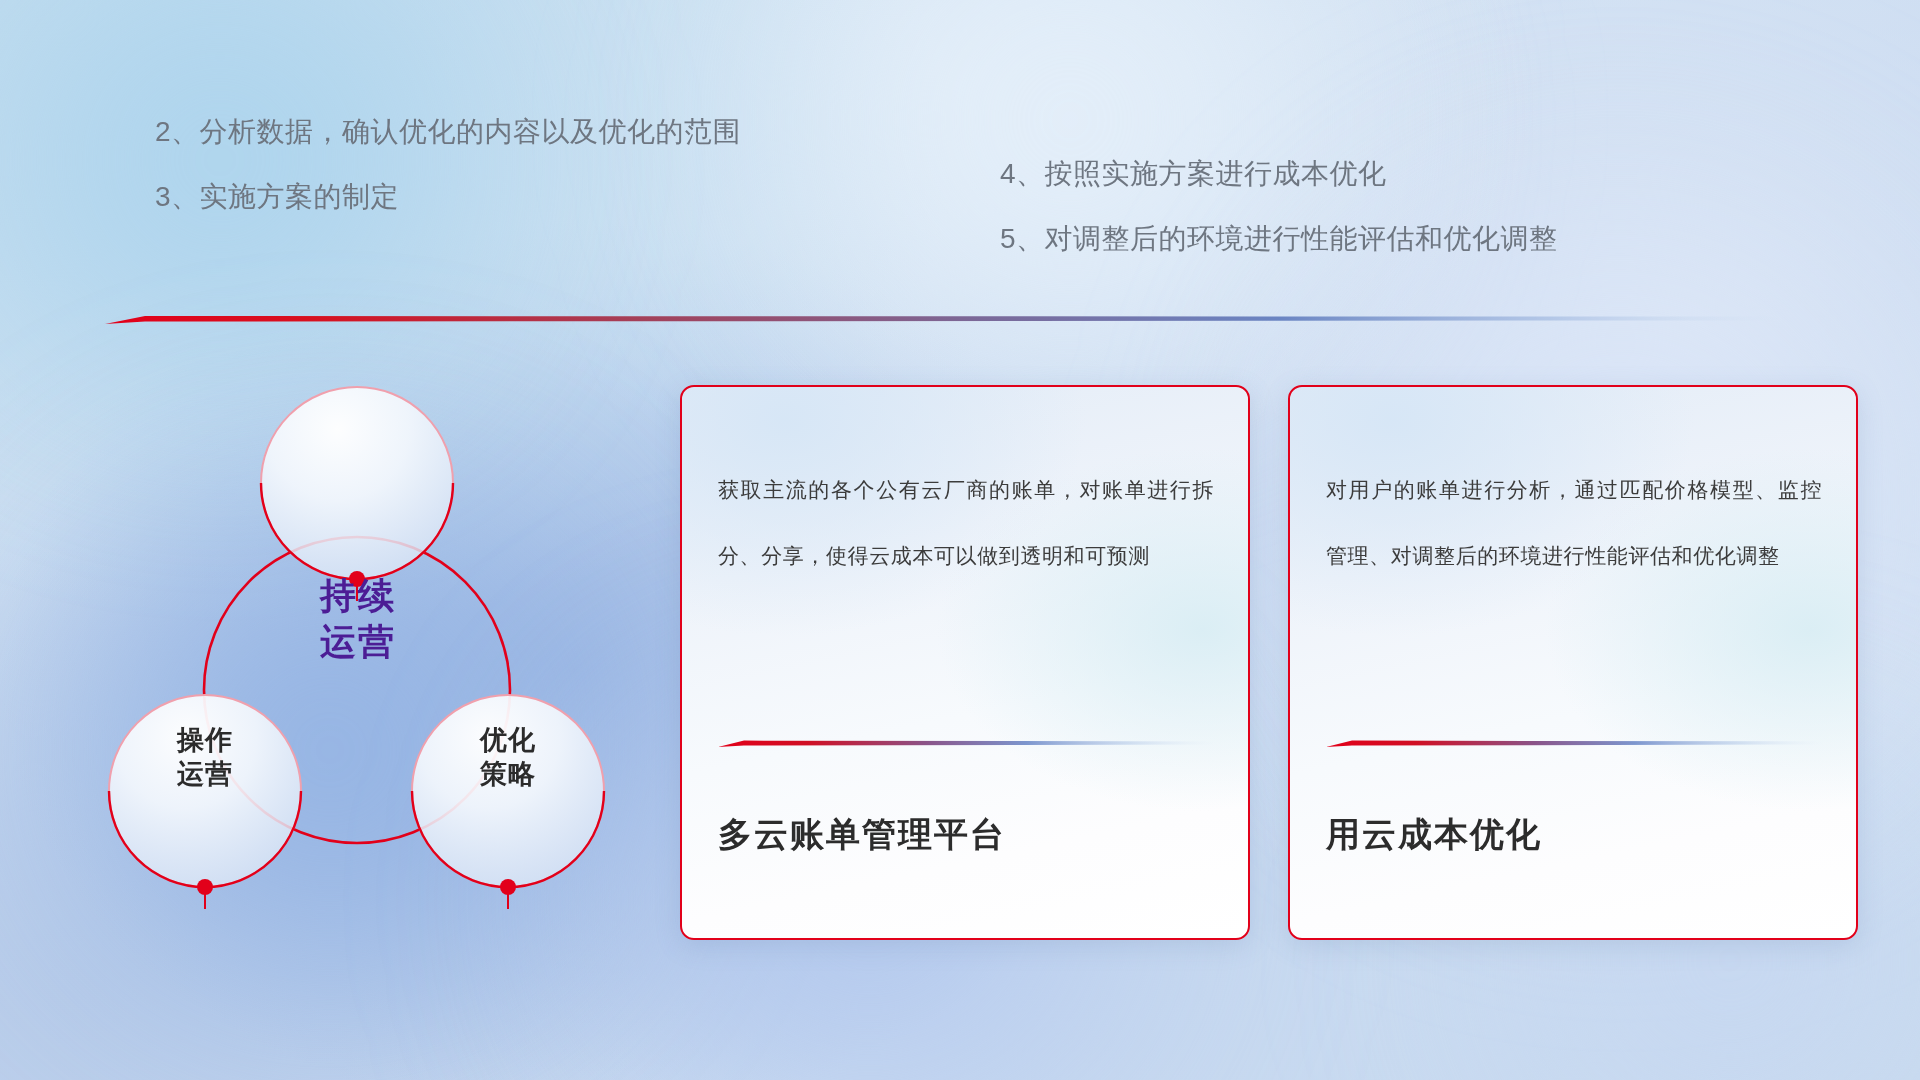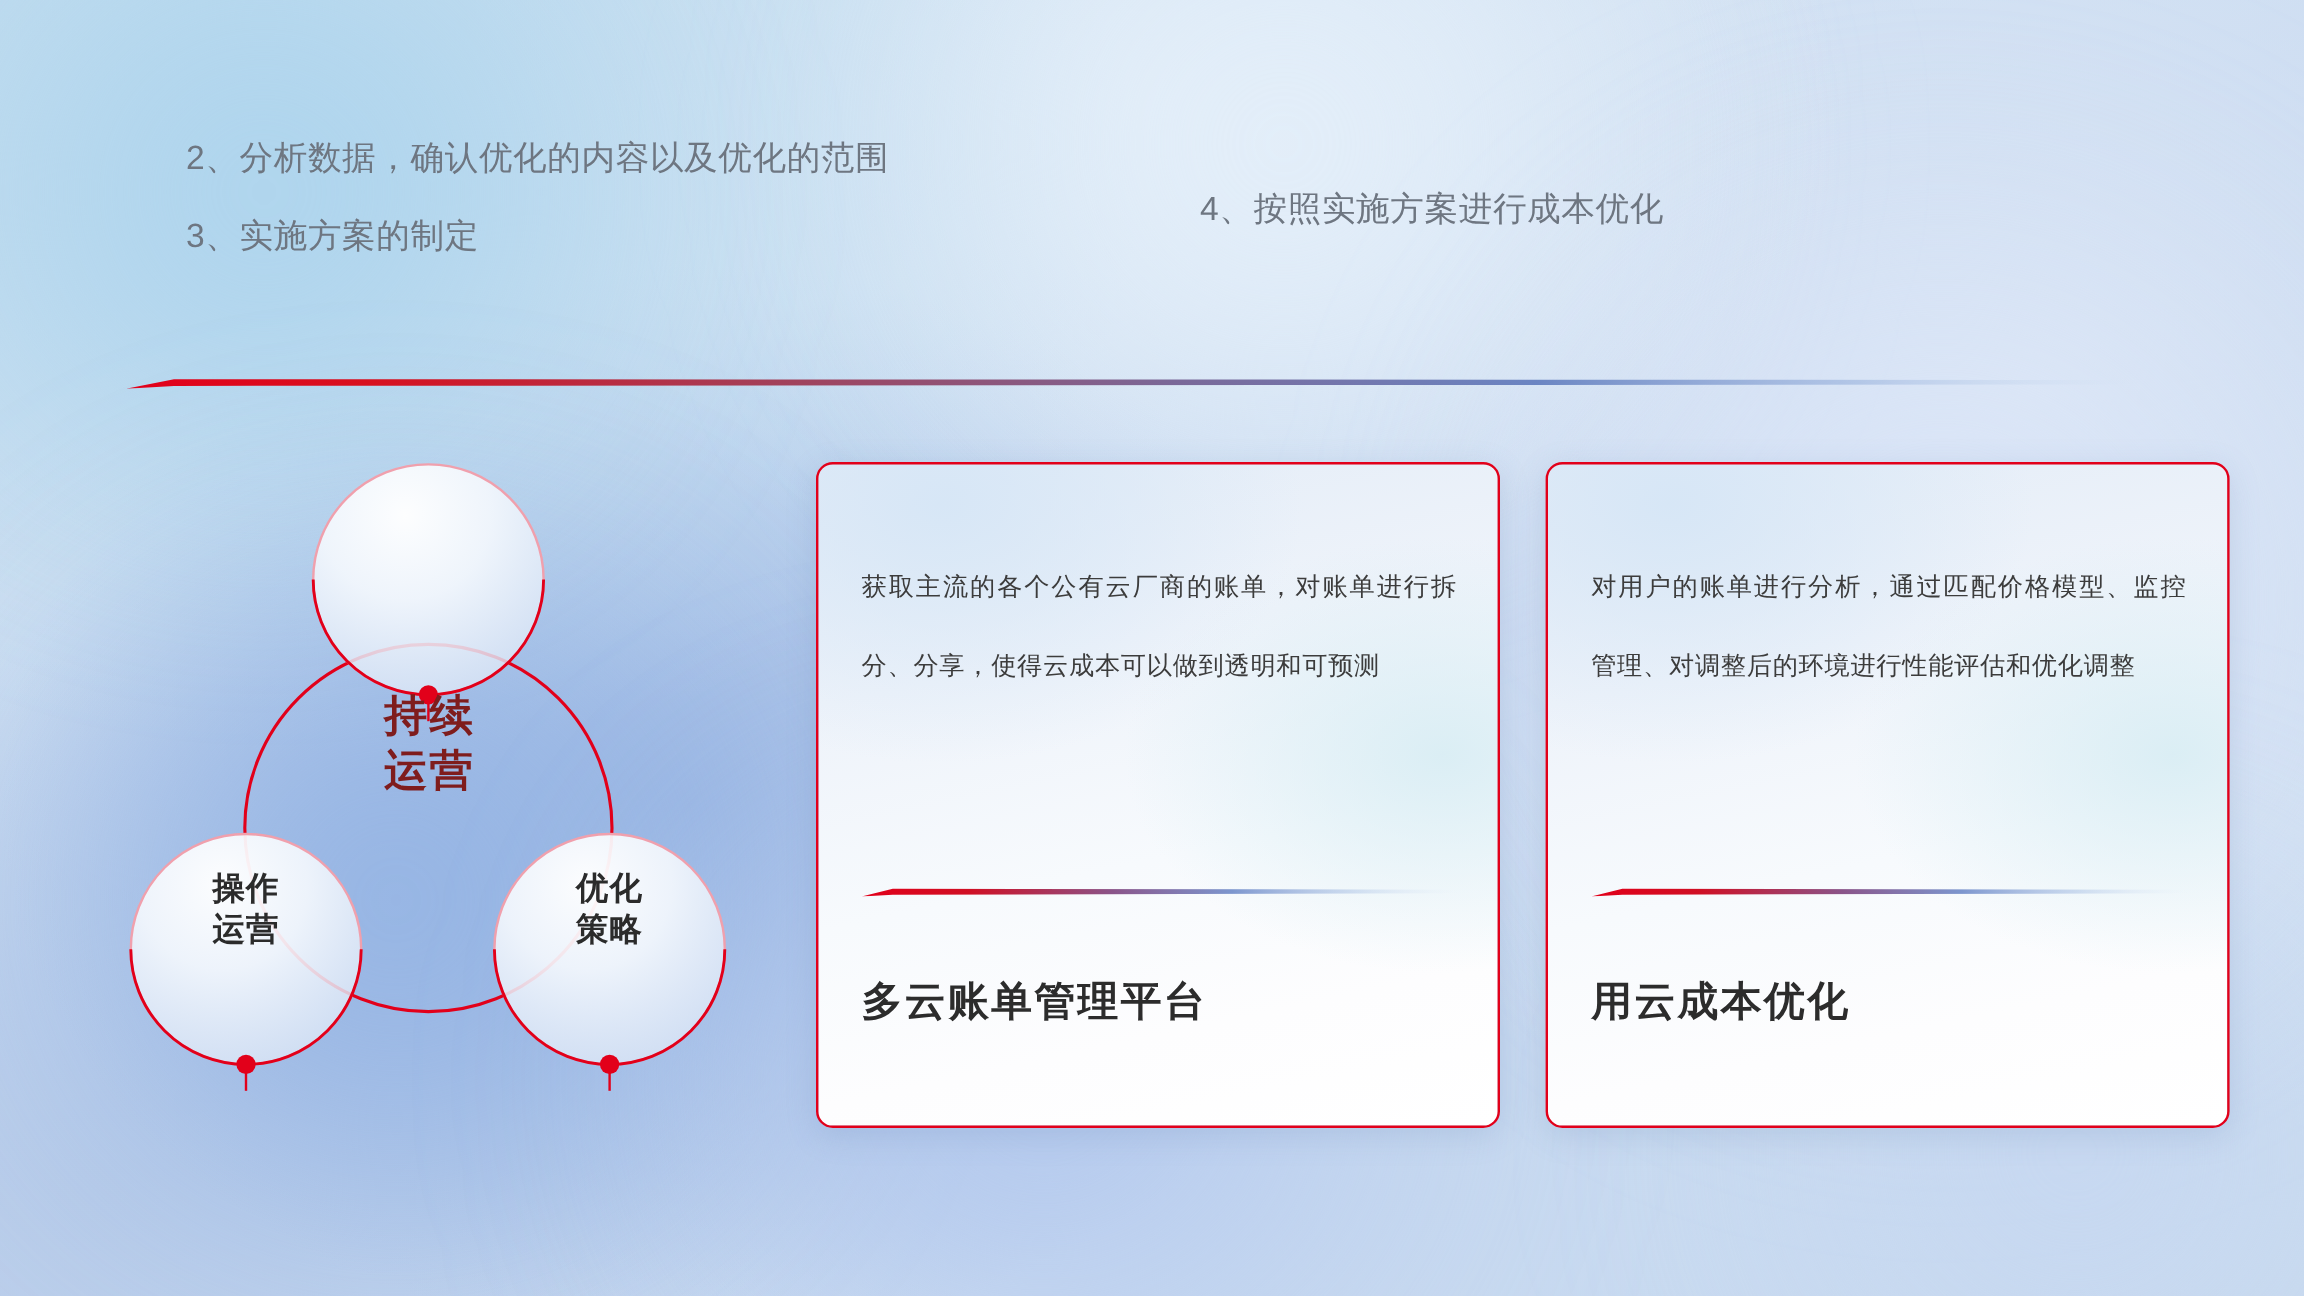--- a/index.html
+++ b/index.html
@@ -63,21 +63,21 @@
     position:absolute; text-align:center;
     font-size:27px; font-weight:700; color:#2b2b2b;
     line-height:1.26; letter-spacing:1px;
   }
   .lobe-label.top   { left:197px; top:62px;  width:130px; }
   .lobe-label.bleft { left:45px;  top:368px; width:130px; }
   .lobe-label.bright{ left:348px; top:368px; width:130px; }
   .center-label{
     position:absolute; left:178px; top:218px; width:170px;
     text-align:center; font-size:36px; font-weight:700;
-    color:#7f1d1d; line-height:1.28; letter-spacing:2px;
+    color:#4c1d95; line-height:1.28; letter-spacing:2px;
   }
 
   
   .card{
     position:absolute; z-index:3; top:385px; width:570px; height:555px;
     border:2px solid #e2001a; border-radius:14px;
     background:
       radial-gradient(ellipse 420px 300px at 18% 6%, rgba(214,230,246,.95) 0%, rgba(214,230,246,0) 72%),
       radial-gradient(ellipse 380px 260px at 92% 44%, rgba(214,236,243,.85) 0%, rgba(214,236,243,0) 70%),
       linear-gradient(168deg,#e3ecf7 0%,#eef3fa 30%,#f7fafd 58%,#fdfdfe 80%,#ffffff 100%);
@@ -115,20 +115,21 @@
   <div class="bg-blob blob-f"></div>
 </div>
 
 <div class="bullets left">
   <div class="bullet">2、分析数据，确认优化的内容以及优化的范围</div>
   <div class="bullet">3、实施方案的制定</div>
 </div>
 
 <div class="bullets right">
   <div class="bullet">4、按照实施方案进行成本优化</div>
+  <div class="bullet">5、对调整后的环境进行性能评估和优化调整</div>
 </div>
 
 <div class="divider">
   <svg viewBox="0 0 1680 11" preserveAspectRatio="none">
     <defs>
       <linearGradient id="divGrad" x1="0" y1="0" x2="1" y2="0">
         <stop offset="0%" stop-color="#e2001a" stop-opacity="1"></stop>
         <stop offset="12%" stop-color="#d8101f" stop-opacity="1"></stop>
         <stop offset="32%" stop-color="#a34059" stop-opacity="1"></stop>
         <stop offset="52%" stop-color="#7a6898" stop-opacity="1"></stop>

